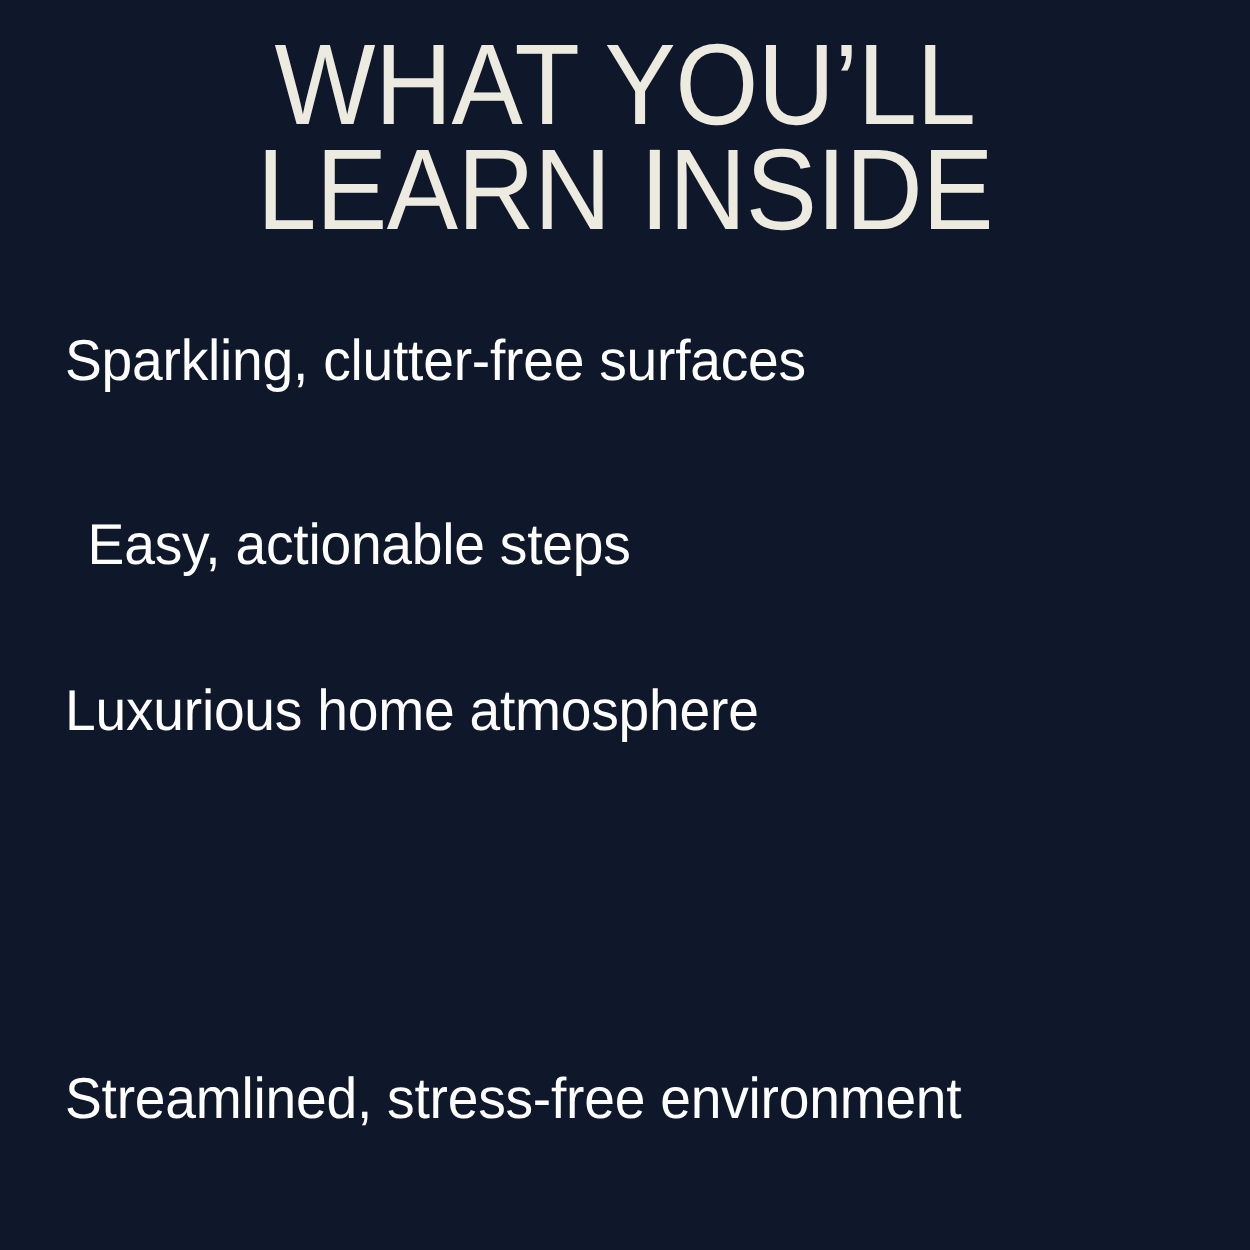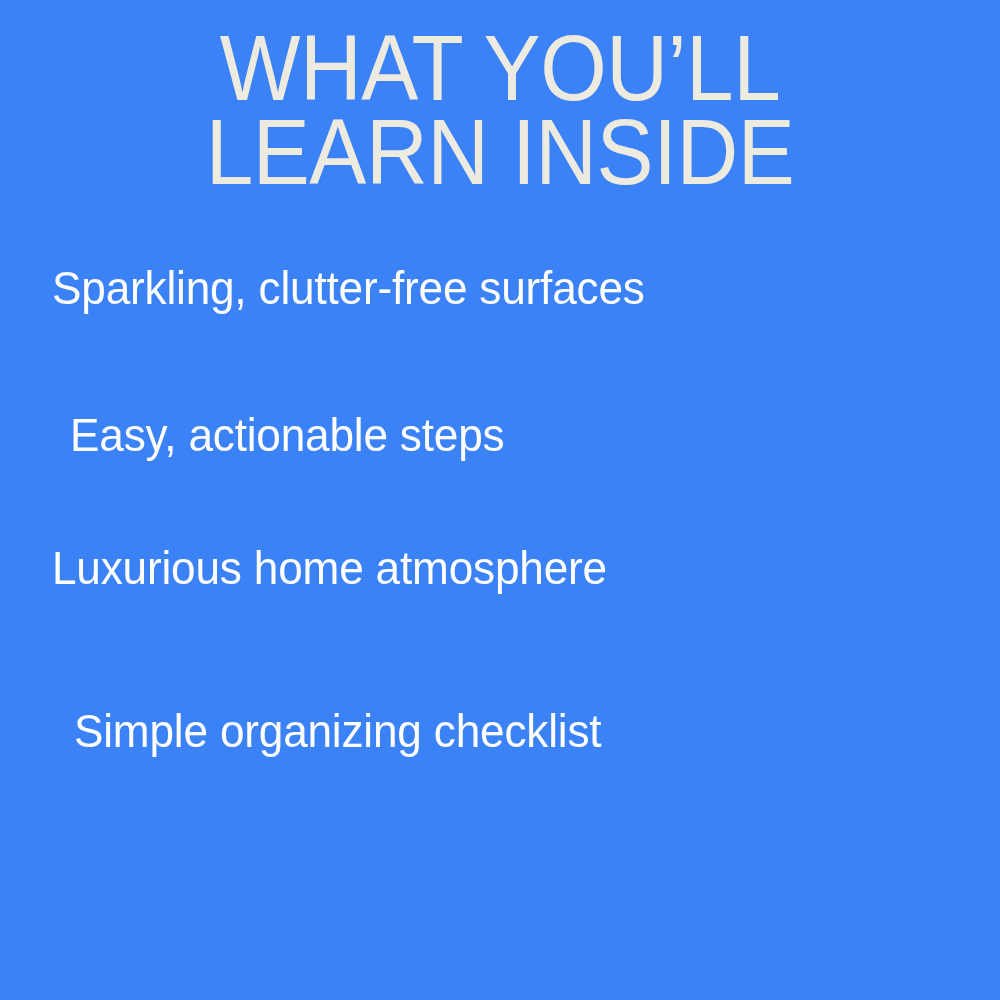--- a/index.html
+++ b/index.html
@@ -12,21 +12,21 @@
     height: 1000px;
     overflow: hidden;
     font-family: "Liberation Sans", "DejaVu Sans", sans-serif;
   }
 
   #poster {
     position: relative;
     width: 1000px;
     height: 1000px;
     box-sizing: border-box;
-    background: #3b82f6;
+    background: #0f172a;
     overflow: hidden;
   }
 
   
   #heading-block {
     position: absolute;
     left: 0;
     top: 0;
     width: 1000px;
     padding-top: 26px;
@@ -110,20 +110,20 @@
     </div>
 
     <div class="benefit-row align-right" id="benefit-row-1">
       <span class="benefit-text">Easy, actionable steps</span>
     </div>
 
     <div class="benefit-row align-left" id="benefit-row-2">
       <span class="benefit-text">Luxurious home atmosphere</span>
     </div>
 
-    <div class="benefit-row align-right" id="benefit-row-3">
-      <span class="benefit-text">Simple organizing checklist</span>
+
+    <div class="benefit-row align-left" id="benefit-row-4">
+      <span class="benefit-text">Streamlined, stress-free environment</span>
     </div>
-
 
   </div>
 
 </div>
 
 </body></html>

